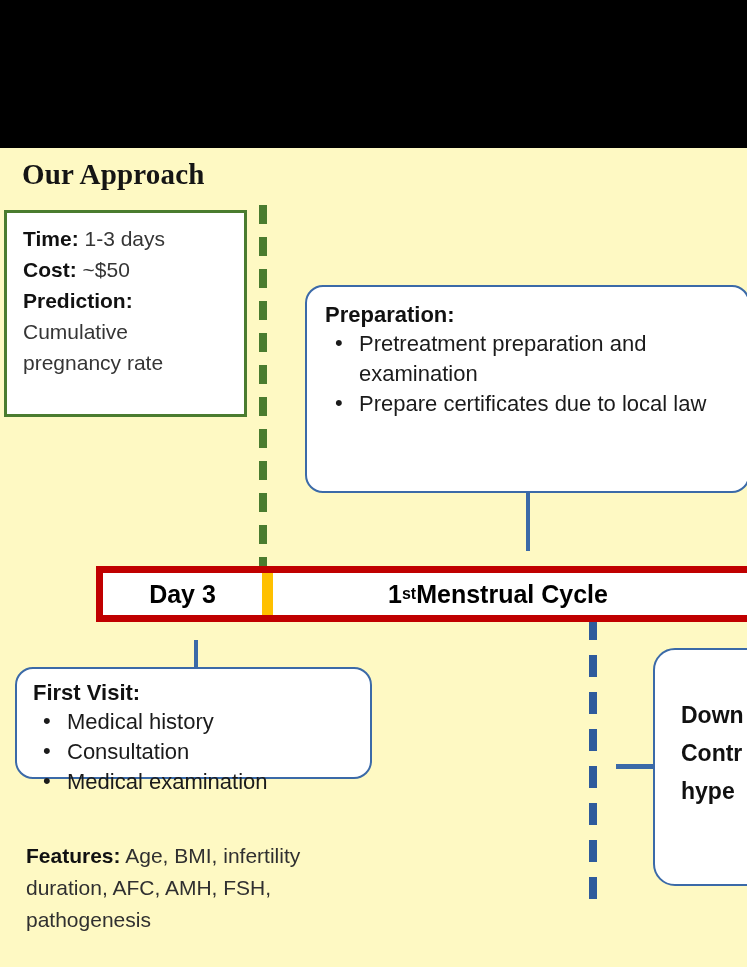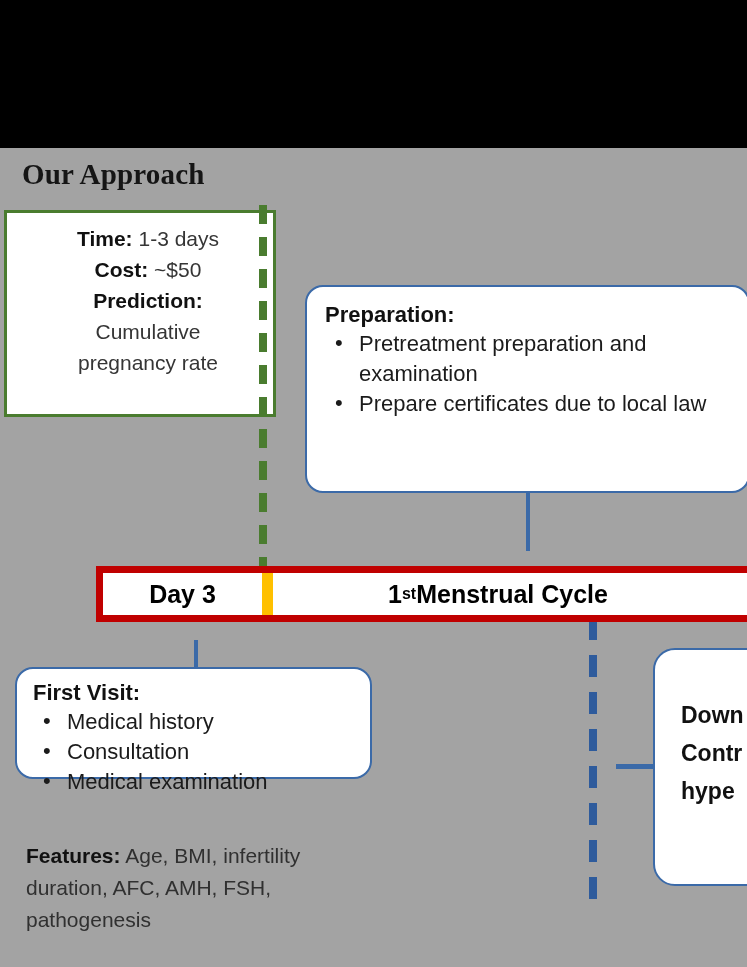--- a/index.html
+++ b/index.html
@@ -9,21 +9,21 @@
     background: #ffffff;
   }
   body {
     font-family: "Liberation Sans", sans-serif;
     -webkit-font-smoothing: antialiased;
   }
   #canvas {
     position: relative;
     width: 747px;
     height: 967px;
-    background: #a3a3a3;
+    background: #fef9c3;
     overflow: hidden;
   }
 
   
   .top-band {
     position: absolute;
     left: 0;
     top: 0;
     width: 747px;
     height: 148px;
@@ -41,26 +41,25 @@
     color: #151515;
     letter-spacing: 0.2px;
     white-space: nowrap;
   }
 
   
   .green-box {
     position: absolute;
     left: 4px;
     top: 210px;
-    width: 272px;
+    width: 243px;
     height: 207px;
     border: 3px solid #4a7c2f;
     background: #ffffff;
     box-sizing: border-box;
-    text-align: center;
   }
   .green-box-inner {
     padding: 10px 0 0 16px;
     font-size: 21px;
     line-height: 31px;
     color: #353535;
   }
   .green-box-inner .lbl {
     font-weight: bold;
     color: #111111;

